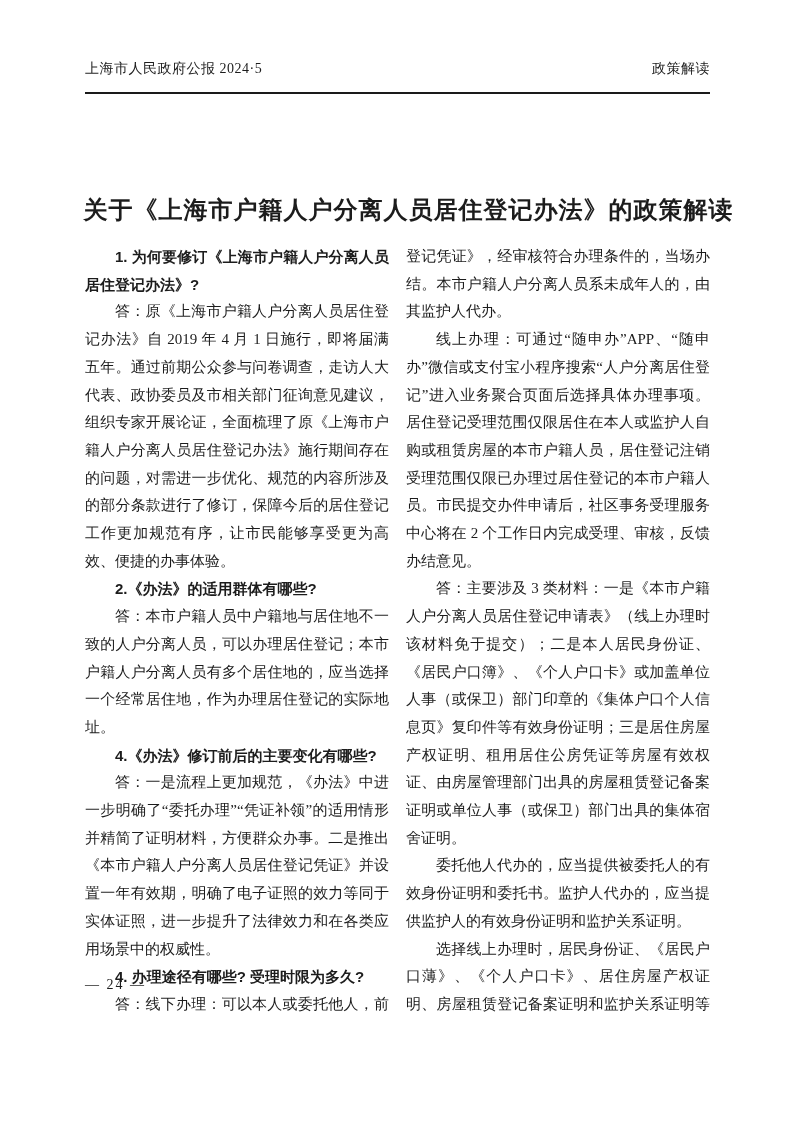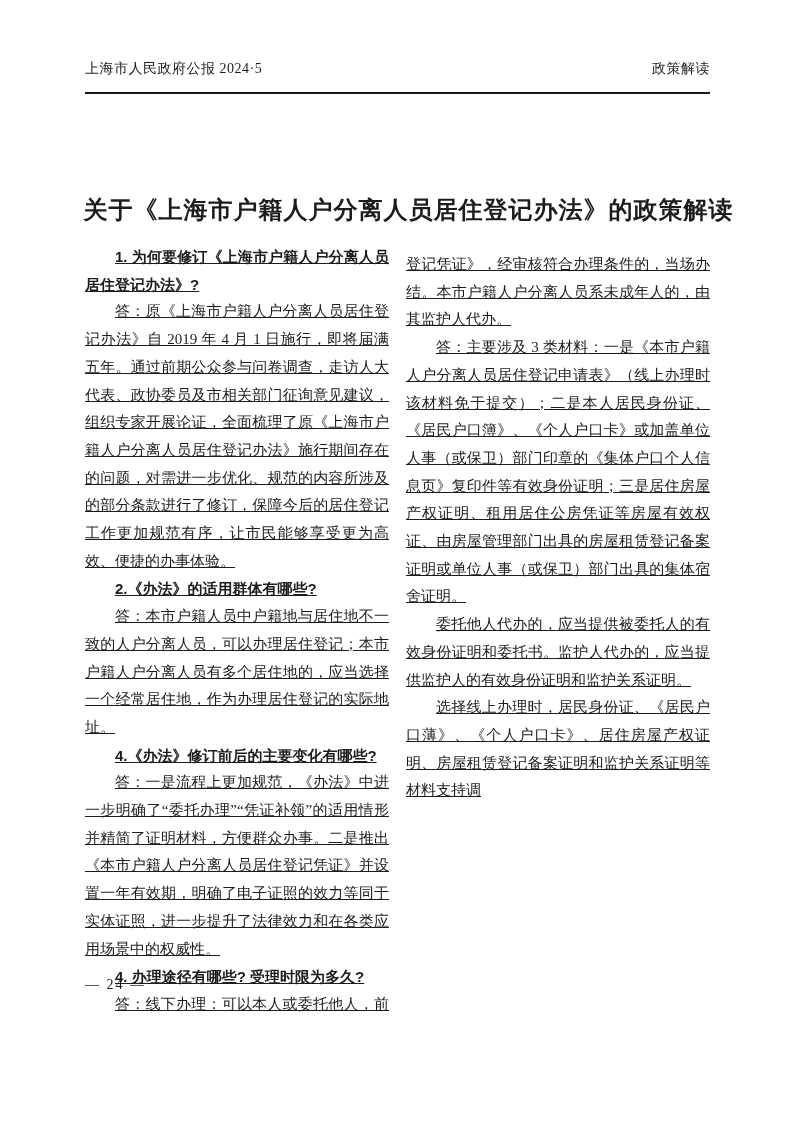--- a/index.html
+++ b/index.html
@@ -47,27 +47,26 @@
   .col {
     position: absolute;
     top: 243px;
     width: 304px;
     height: 778px;
     overflow: hidden;
     font-size: 15px;
     line-height: 27.7px;
     text-align: justify;
     text-justify: inter-ideograph;
-    text-decoration: underline;
   }
   .col-left  { left: 85px; }
   .col-right { left: 406px; }
   .col p { margin: 0; }
   .col p.para, .col p.heading { text-indent: 2em; }
-  .col p.cont { text-indent: 0; margin-top: 8px; }
+  .col p.cont { text-indent: 0; }
   .col p.heading {
     font-family: "Liberation Sans", "DejaVu Sans", sans-serif;
     font-weight: 700;
   }
   .footer {
     position: absolute;
     top: 977px;
     left: 85px;
     font-size: 14px;
     letter-spacing: 2px;
@@ -93,20 +92,21 @@
       <p class="heading">2.《办法》的适用群体有哪些?</p>
       <p class="para">答：本市户籍人员中户籍地与居住地不一致的人户分离人员，可以办理居住登记；本市户籍人户分离人员有多个居住地的，应当选择一个经常居住地，作为办理居住登记的实际地址。</p>
       <p class="heading">4.《办法》修订前后的主要变化有哪些?</p>
       <p class="para">答：一是流程上更加规范，《办法》中进一步明确了“委托办理”“凭证补领”的适用情形并精简了证明材料，方便群众办事。二是推出《本市户籍人户分离人员居住登记凭证》并设置一年有效期，明确了电子证照的效力等同于实体证照，进一步提升了法律效力和在各类应用场景中的权威性。</p>
       <p class="heading">4. 办理途径有哪些? 受理时限为多久?</p>
       <p class="para">答：线下办理：可以本人或委托他人，前往任一街道、镇（乡）社区事务受理服务中心申请办理、补领、注销《本市户籍人户分离人员居住</p>
     </div>
 
   <div class="col col-right">
       <p class="cont">登记凭证》，经审核符合办理条件的，当场办结。本市户籍人户分离人员系未成年人的，由其监护人代办。</p>
+      <p class="para">线上办理：可通过“随申办”APP、“随申办”微信或支付宝小程序搜索“人户分离居住登记”进入业务聚合页面后选择具体办理事项。居住登记受理范围仅限居住在本人或监护人自购或租赁房屋的本市户籍人员，居住登记注销受理范围仅限已办理过居住登记的本市户籍人员。市民提交办件申请后，社区事务受理服务中心将在 2 个工作日内完成受理、审核，反馈办结意见。</p>
       <p class="para">答：主要涉及 3 类材料：一是《本市户籍人户分离人员居住登记申请表》（线上办理时该材料免于提交）；二是本人居民身份证、《居民户口簿》、《个人户口卡》或加盖单位人事（或保卫）部门印章的《集体户口个人信息页》复印件等有效身份证明；三是居住房屋产权证明、租用居住公房凭证等房屋有效权证、由房屋管理部门出具的房屋租赁登记备案证明或单位人事（或保卫）部门出具的集体宿舍证明。</p>
       <p class="para">委托他人代办的，应当提供被委托人的有效身份证明和委托书。监护人代办的，应当提供监护人的有效身份证明和监护关系证明。</p>
       <p class="para">选择线上办理时，居民身份证、《居民户口薄》、《个人户口卡》、居住房屋产权证明、房屋租赁登记备案证明和监护关系证明等材料支持调</p>
     </div>
 
   <div class="footer">— 24 —</div>
 
 </div>
 
 </body></html>

